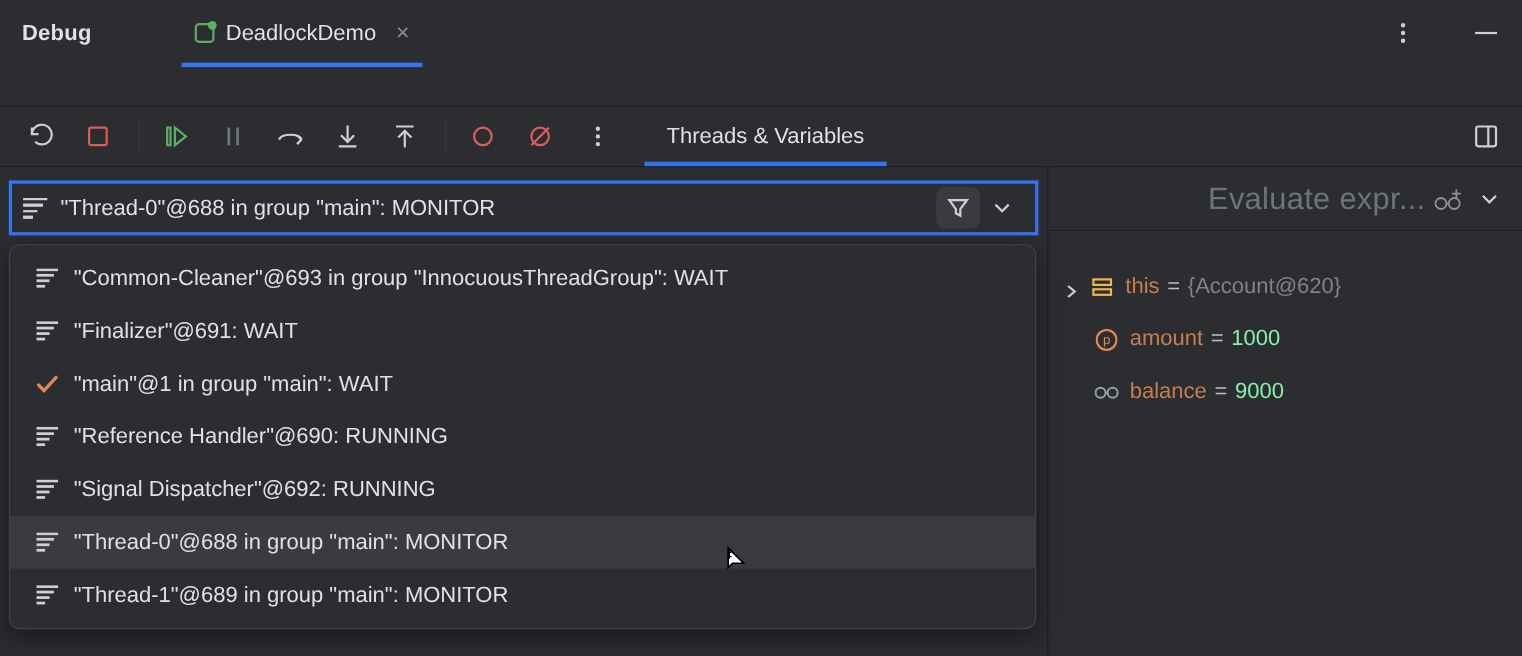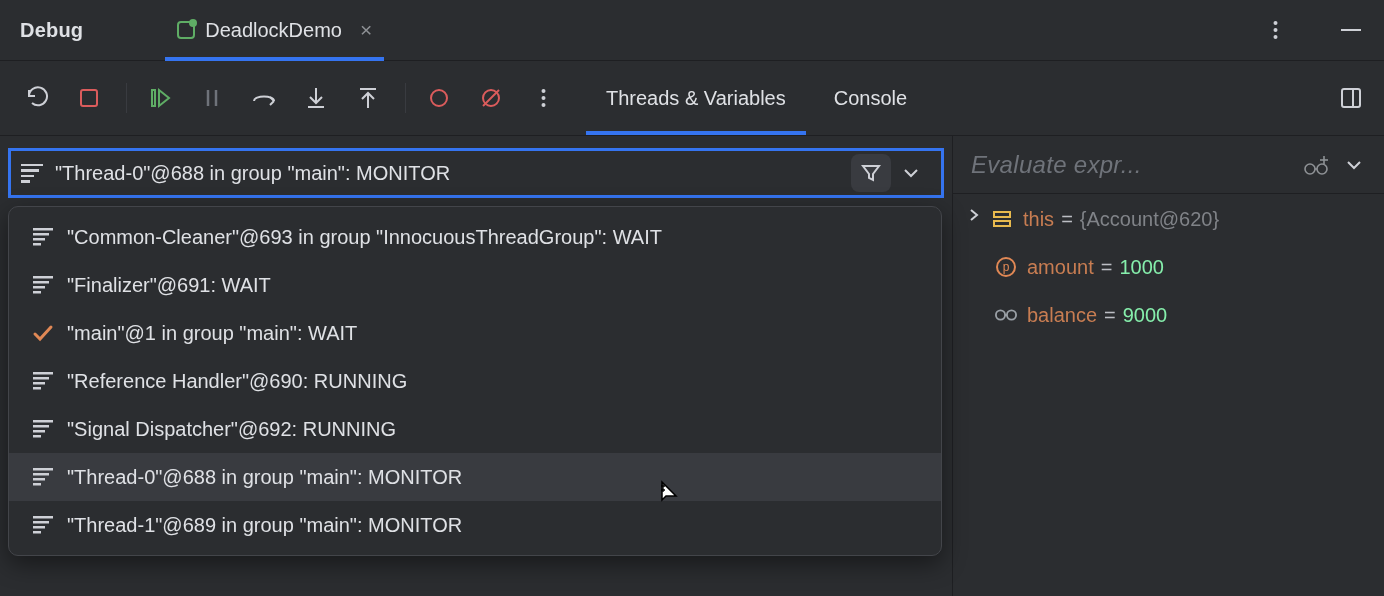--- a/index.html
+++ b/index.html
@@ -43,22 +43,22 @@
   .spacer{ flex:1; }
   .kebab,.minline{
     width:34px; height:34px; display:flex; align-items:center; justify-content:center;
     color:#ced0d6;
   }
   .minline{ margin-left:14px; }
   .minline .bar{ width:20px; height:2px; background:#ced0d6; }
 
   
   .toolbar {
-    display:flex; align-items:center; height:76px;
-    padding:0 16px 0 18px; border-top:1px solid #1e1f22; border-bottom:1px solid #1e1f22;
+    display:flex; align-items:center; height:56px;
+    padding:0 16px 0 18px; border-top:1px solid #1e1f22; border-bottom:1px solid #1e1f22;margin-top:36px;
   }
   .tbtn{
     width:38px; height:38px; display:flex; align-items:center;
     justify-content:center; color:#ced0d6; border-radius:6px;
     margin-right:14px;
   }
   .sep{ width:1px; height:30px; background:#393b40; margin:0 14px 0 4px; }
   .tabs2 { display:flex; height:100%; margin-left:20px; }
   .tabs2 .t2 {
     display:flex; align-items:center; padding:0 24px; font-size:20px;
@@ -111,27 +111,27 @@
   }
   .drow .check svg{ stroke:#e08855; }
 
   .cursor{ position:absolute; left:656px; top:344px; z-index:30; }
 
   
   .eval{
     display:flex; align-items:center; height:58px; padding:0 12px 0 18px;
     border-bottom:1px solid #1e1f22;
   }
-  .eval .ph{ color:#6f737a; font-style:italic; flex:1; font-size:24px; letter-spacing:.3px;}
+  .eval .ph{ color:#6f737a; flex:1; font-size:28px; letter-spacing:.3px;text-align:right;}
   .eval .glasses{ width:40px; display:flex; align-items:center; justify-content:center; color:#8e9195; position:relative;}
   .eval .chev2{ width:36px; display:flex; align-items:center; justify-content:center; color:#ced0d6;}
 
   .vars{ padding:14px 10px 0 16px; }
   .vrow{
-    display:flex; align-items:flex-start; height:48px; font-size:20px;
+    display:flex; align-items:flex-end; height:48px; font-size:20px;
   }
   .vrow .caret{ width:22px; color:#ced0d6; }
   .vrow .vicon{
     width:22px; height:22px; display:flex; align-items:center; justify-content:center;
     margin-right:10px;
   }
   .vrow .nm{ color:#c87d52; }
   .vrow .eq{ color:#bcbec4; margin:0 7px; }
   .vrow .val{ color:#86efac; }
   .vrow .val.dim{ color:#808388; }
@@ -225,23 +225,20 @@
     <svg width="5" height="20" viewBox="0 0 5 20">
         <circle cx="2.5" cy="3" r="2" fill="#ced0d6"></circle>
         <circle cx="2.5" cy="10" r="2" fill="#ced0d6"></circle>
         <circle cx="2.5" cy="17" r="2" fill="#ced0d6"></circle>
       </svg>
   </span>
 
   <div class="tabs2">
     <div class="t2 active">
         <span>Threads &amp; Variables</span>
-      </div>
-    <div class="t2">
-        <span>Console</span>
       </div>
   </div>
 
   <span class="spacer"></span>
   <span class="layout-btn">
     <svg width="22" height="22" viewBox="0 0 22 22" fill="none" stroke="#ced0d6" stroke-width="2">
         <rect x="2" y="2" width="18" height="18" rx="2"></rect>
         <line x1="13" y1="2" x2="13" y2="20"></line>
       </svg>
   </span>

